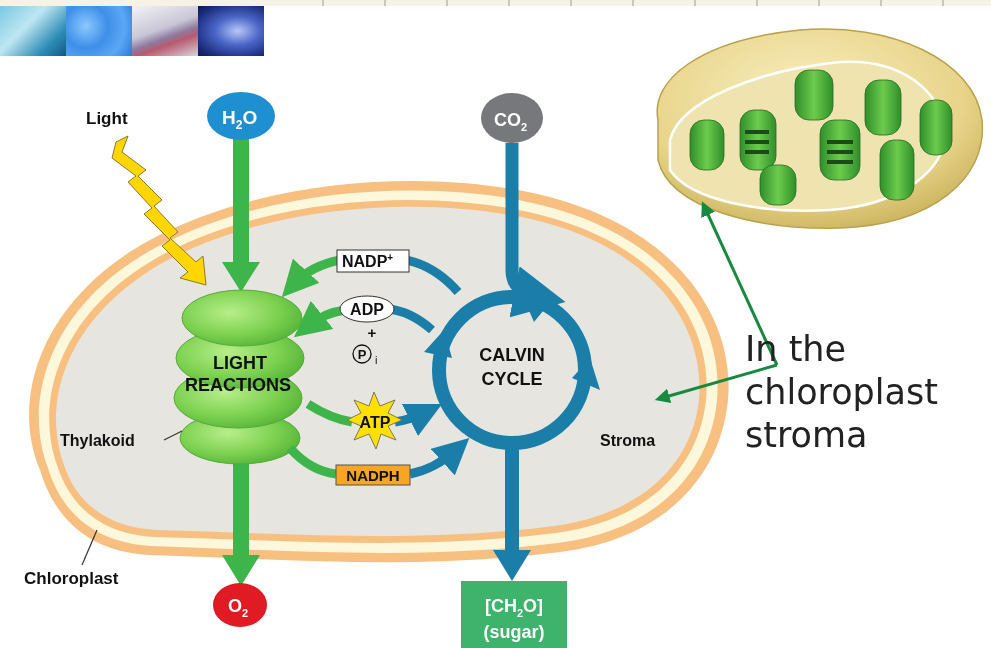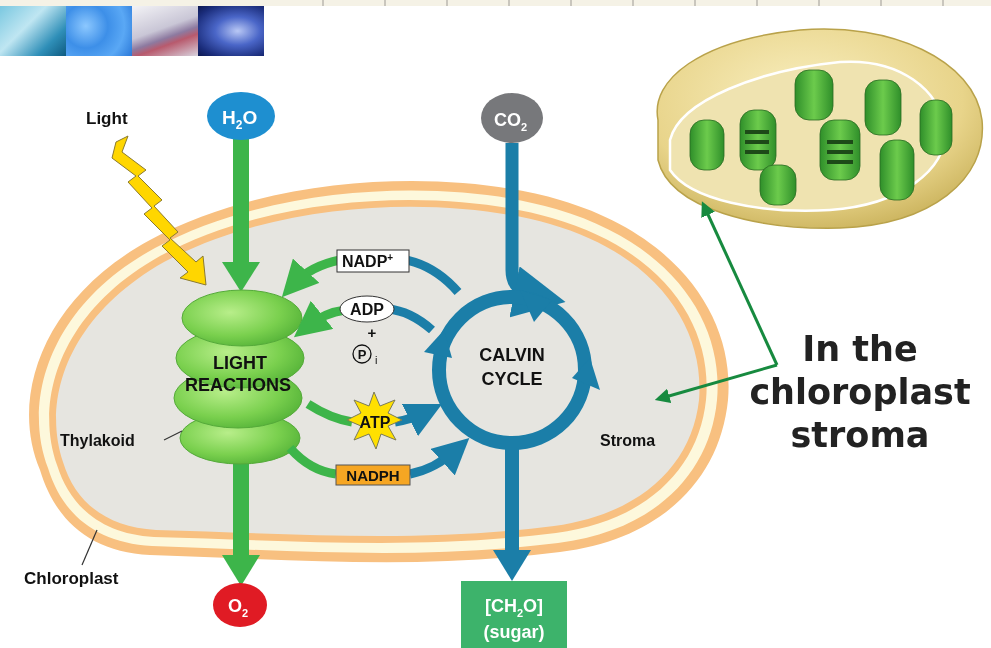--- a/index.html
+++ b/index.html
@@ -4,22 +4,22 @@
 <style>
   html, body { margin:0; padding:0; background:#ffffff; }
   body { width:991px; height:648px; position:relative; overflow:hidden;
          font-family:"Liberation Sans", sans-serif; }
   .topbar { position:absolute; left:0; top:0; width:991px; height:6px; background:#f5f2e6; }
   .topbar .tick { position:absolute; top:0; width:2px; height:6px; background:#c9c6bd; }
   .banner { position:absolute; left:0; top:6px; height:50px; display:flex; }
   .banner .tile { width:66px; height:50px; }
   svg#diagram { position:absolute; left:0; top:0; }
   .lbl { font-family:"Liberation Sans", sans-serif; font-weight:bold; fill:#111; }
-  .note { position:absolute; left:745px; top:328px; width:230px; text-align:center;
-          font-family:"DejaVu Sans", sans-serif; font-size:35px; line-height:43px; color:#222; font-weight:700; }
+  .note { position:absolute; left:745px; top:328px; width:230px; text-align:left;
+          font-family:"DejaVu Sans", sans-serif; font-size:35px; line-height:43px; color:#222; font-weight:400; }
 </style>
 </head>
 <body>
 
 <div class="topbar">
   <div class="tick" style="left:322px"></div>
   <div class="tick" style="left:384px"></div>
   <div class="tick" style="left:446px"></div>
   <div class="tick" style="left:508px"></div>
   <div class="tick" style="left:570px"></div>

